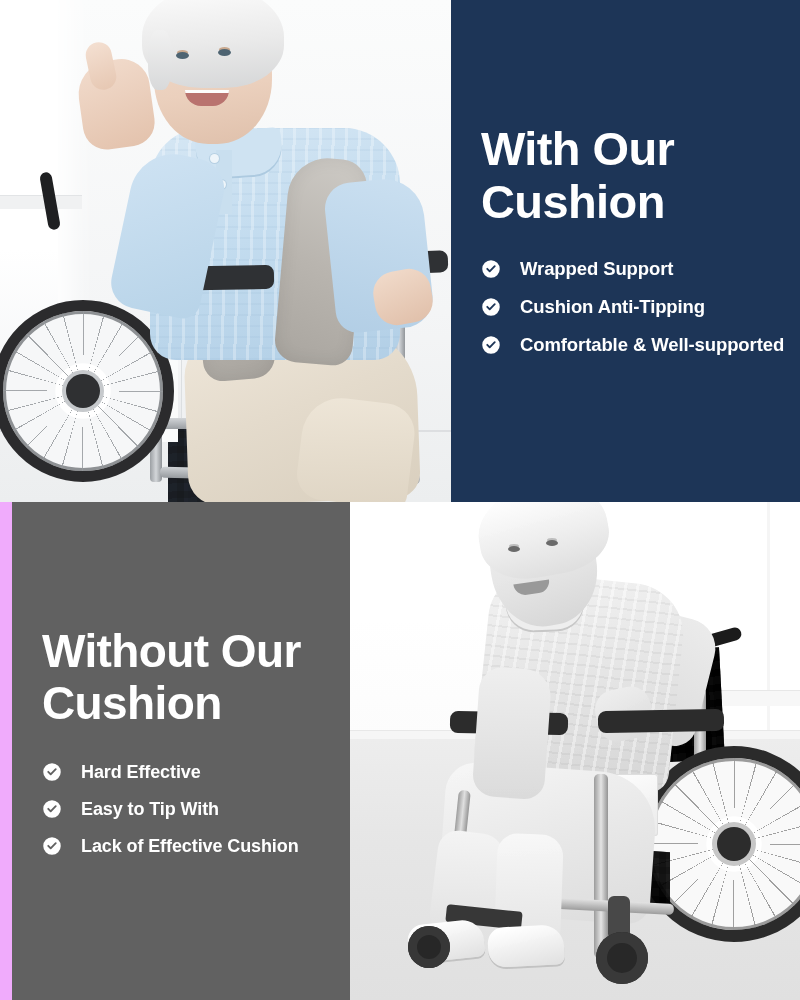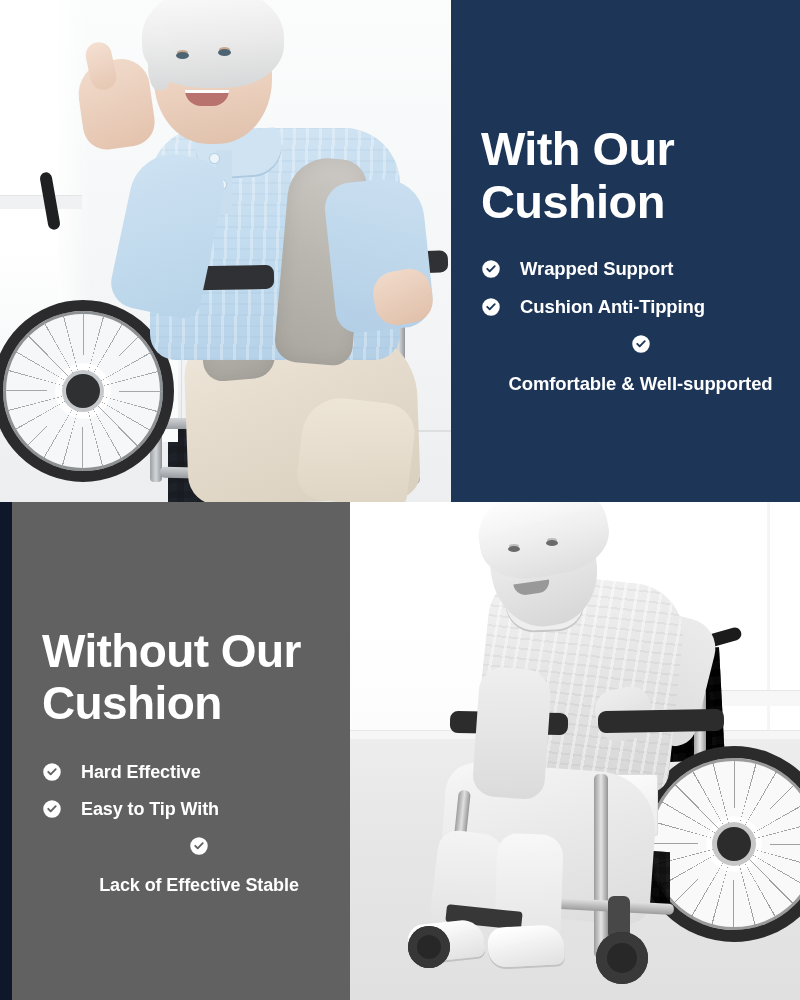--- a/index.html
+++ b/index.html
@@ -7,21 +7,21 @@
   html, body {
     width:800px; height:1000px;
     background:#ffffff;
     font-family:"Liberation Sans", sans-serif;
     overflow:hidden;
   }
 
   .poster {
     position:relative;
     width:800px; height:1000px;
-    background:#0f172a;
+    background:#f0abfc;
   }
 
   
   .row-top {
     position:absolute; left:0; top:0;
     width:800px; height:502px;
     overflow:hidden;
   }
   .row-bottom {
     position:absolute; left:0; top:502px;
@@ -74,21 +74,21 @@
     margin-top:30px;
   }
   .panel-gray .feature-list { margin-top:32px; }
 
   .feature-item {
     display:flex;
     align-items:center;
     gap:19px;
     margin-bottom:16px;
   }
-  .feature-item:last-child { margin-bottom:0;flex-direction:column; }
+  .feature-item:last-child { margin-bottom:0; }
 
   .check-icon {
     flex:0 0 auto;
     width:20px; height:20px;
     display:block;
   }
   .feature-label {
     color:#ffffff;
     font-size:18.5px;
     font-weight:700;
@@ -567,21 +567,21 @@
         <li class="feature-item">
           <svg class="check-icon" viewBox="0 0 24 24">
             <path fill="#ffffff" d="M12 1.5A10.5 10.5 0 1 0 22.5 12 10.51 10.51 0 0 0 12 1.5Zm5.28 7.9-6.08 6.08a1.1 1.1 0 0 1-1.56 0l-2.92-2.93a1.1 1.1 0 1 1 1.56-1.56l2.14 2.15 5.3-5.3a1.1 1.1 0 1 1 1.56 1.56Z"></path>
           </svg>
           <span class="feature-label">Easy to Tip With</span>
         </li>
         <li class="feature-item">
           <svg class="check-icon" viewBox="0 0 24 24">
             <path fill="#ffffff" d="M12 1.5A10.5 10.5 0 1 0 22.5 12 10.51 10.51 0 0 0 12 1.5Zm5.28 7.9-6.08 6.08a1.1 1.1 0 0 1-1.56 0l-2.92-2.93a1.1 1.1 0 1 1 1.56-1.56l2.14 2.15 5.3-5.3a1.1 1.1 0 1 1 1.56 1.56Z"></path>
           </svg>
-          <span class="feature-label">Lack of Effective Stable</span>
+          <span class="feature-label">Lack of Effective Cushion</span>
         </li>
       </ul>
     </div>
 
     <div class="photo-bottom">
       <div class="scene2">
         <div class="s2-wall"></div>
         <div class="s2-window"></div>
         <div class="s2-winmul"></div>
         <div class="s2-sill"></div>

